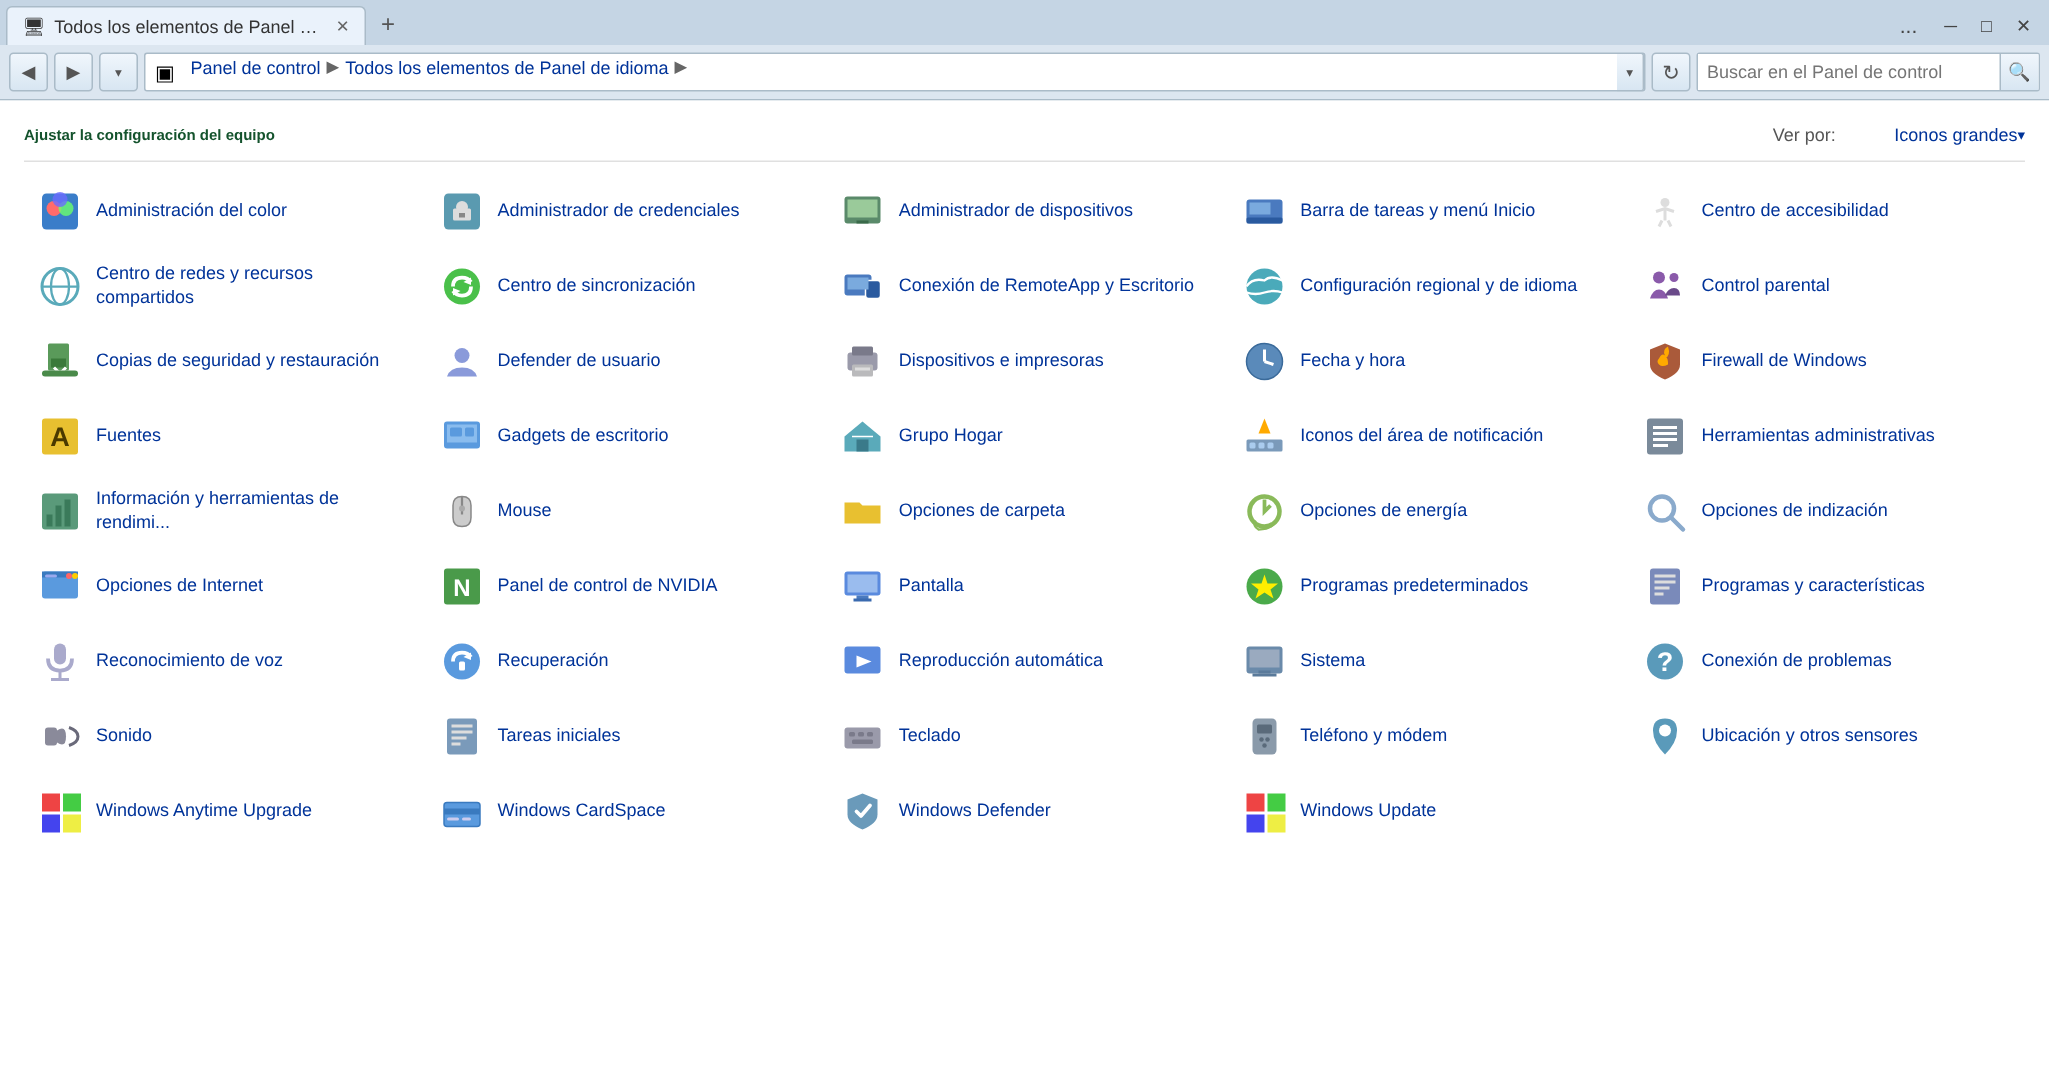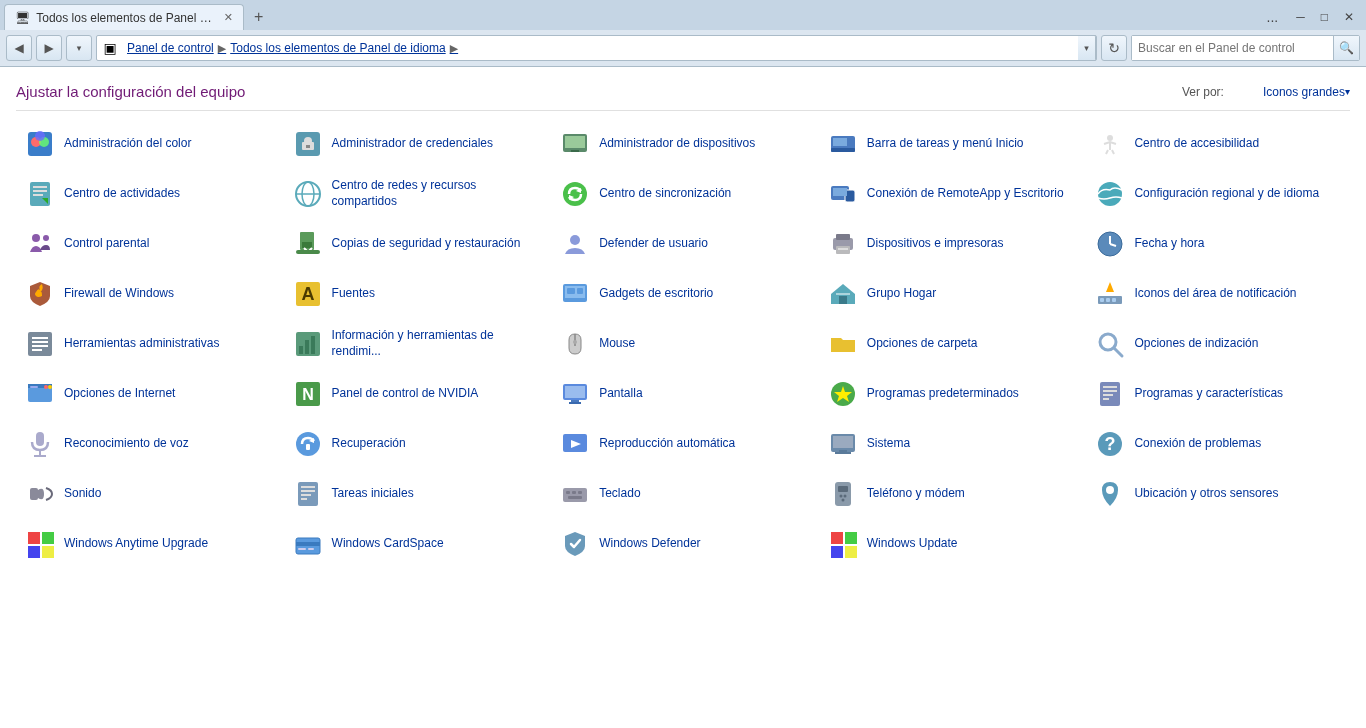--- a/index.html
+++ b/index.html
@@ -7,34 +7,34 @@
 
     
     .browser-chrome { background: #dce6f0; border-bottom: 1px solid #aabbc8; }
     .tab { display: flex; align-items: center; background: #eaf2fb; border: 1px solid #aabbc8; border-bottom: none; border-radius: 4px 4px 0 0; padding: 4px 10px; font-size: 12px; color: #333; height: 26px; min-width: 200px; max-width: 240px; gap: 6px; }
     .tab .tab-title { flex: 1; overflow: hidden; text-overflow: ellipsis; white-space: nowrap; }
     .tab .tab-close { cursor: pointer; color: #666; font-size: 11px; }
     .tab-new { background: none; border: none; margin-left: 4px; font-size: 16px; color: #555; cursor: pointer; padding: 2px 6px; }
 
     .nav-bar { display: flex; align-items: center; padding: 4px 6px; background: #dce6f0; gap: 4px; height: 36px; }
     .nav-btn { background: linear-gradient(to bottom, #f0f6fc, #d8e6f2); border: 1px solid #aabbc8; border-radius: 3px; width: 26px; height: 26px; display: flex; align-items: center; justify-content: center; cursor: pointer; font-size: 12px; color: #555; }
-    .breadcrumb-bar { flex: 1; display: flex; align-items: center; background: #fff; border: 1px solid #aabbc8; border-radius: 2px; height: 20px; padding: 0 6px; font-size: 12px; color: #003399; gap: 4px; overflow: hidden; text-decoration: underline; }
+    .breadcrumb-bar { flex: 1; display: flex; background: #fff; border: 1px solid #aabbc8; border-radius: 2px; height: 20px; padding: 0 6px; font-size: 12px; color: #003399; gap: 4px; overflow: hidden; }
     .breadcrumb-bar span { color: #555; }
     .breadcrumb-bar a { color: #003399; text-decoration: none; cursor: pointer; }
     .breadcrumb-bar .sep { color: #666; font-size: 11px; }
     .breadcrumb-dropdown { background: linear-gradient(to bottom, #f0f6fc, #d8e6f2); border: 1px solid #aabbc8; border-left: none; border-radius: 0 2px 2px 0; width: 18px; height: 26px; display: flex; align-items: center; justify-content: center; cursor: pointer; font-size: 9px; color: #555; }
     .refresh-btn { background: linear-gradient(to bottom, #f0f6fc, #d8e6f2); border: 1px solid #aabbc8; border-radius: 3px; width: 26px; height: 26px; display: flex; align-items: center; justify-content: center; cursor: pointer; font-size: 14px; color: #555; }
     .search-bar { display: flex; align-items: center; background: #fff; border: 1px solid #aabbc8; border-radius: 2px; height: 26px; width: 229px; }
     .search-input { flex: 1; border: none; outline: none; font-size: 12px; color: #aaa; padding: 0 6px; height: 100%; }
     .search-btn { width: 26px; height: 100%; background: linear-gradient(to bottom, #f0f6fc, #d8e6f2); border: none; border-left: 1px solid #aabbc8; cursor: pointer; font-size: 12px; color: #555; display: flex; align-items: center; justify-content: center; }
 
     
     .main-content { background: #fff; padding: 8px 16px; }
     .page-header { display: flex; align-items: center; justify-content: space-between; padding: 8px 0 10px 0; border-bottom: 1px solid #e0e0e0; margin-bottom: 10px; }
-    .page-title { font-size: 15px; color: #701a75; font-weight: normal; }
+    .page-title { font-size: 10px; color: #14532d; font-weight: bold; }
     .view-by { display: flex; align-items: center; font-size: 12px; color: #555; gap: 0; }
     .view-by-label { color: #555; }
     .view-by-value { color: #003399; cursor: pointer; margin-left: 39px; }
     .view-by-arrow { color: #003399; font-size: 10px; }
 
     
     .items-grid { display: grid; grid-template-columns: repeat(5, 1fr); gap: 4px; }
     .control-item { display: flex; align-items: center; gap: 8px; padding: 7px 8px; cursor: pointer; border-radius: 2px; }
     .item-icon { width: 32px; height: 32px; flex-shrink: 0; display: flex; align-items: center; justify-content: center; }
     .item-icon svg, .item-icon canvas { width: 32px; height: 32px; }
@@ -144,32 +144,20 @@
             <path d="M10 16 L16 14 L22 16" stroke="#ddd" stroke-width="2" fill="none"></path>
             <path d="M16 14 L16 22" stroke="#ddd" stroke-width="2"></path>
             <path d="M12 26 L14 22 M18 22 L20 26" stroke="#ddd" stroke-width="2" fill="none"></path>
           </svg>
     </div>
     <span class="item-label">Centro de accesibilidad</span>
   </div>
       <div class="control-item">
     <div class="item-icon">
       <svg viewBox="0 0 32 32" xmlns="http://www.w3.org/2000/svg">
-            <rect x="6" y="4" width="20" height="24" rx="2" fill="#5aaaba"></rect>
-            <rect x="9" y="8" width="14" height="2" fill="#ddd"></rect>
-            <rect x="9" y="12" width="14" height="2" fill="#ddd"></rect>
-            <rect x="9" y="16" width="10" height="2" fill="#ddd"></rect>
-            <path d="M18 20 L24 20 L24 26 L18 20Z" fill="#2aaa2a"></path>
-          </svg>
-    </div>
-    <span class="item-label">Centro de actividades</span>
-  </div>
-      <div class="control-item">
-    <div class="item-icon">
-      <svg viewBox="0 0 32 32" xmlns="http://www.w3.org/2000/svg">
             <circle cx="16" cy="16" r="12" fill="none" stroke="#5aaaba" stroke-width="2"></circle>
             <ellipse cx="16" cy="16" rx="6" ry="12" fill="none" stroke="#5aaaba" stroke-width="1.5"></ellipse>
             <line x1="4" y1="16" x2="28" y2="16" stroke="#5aaaba" stroke-width="1.5"></line>
           </svg>
     </div>
     <span class="item-label">Centro de redes y recursos compartidos</span>
   </div>
       <div class="control-item">
     <div class="item-icon">
       <svg viewBox="0 0 32 32" xmlns="http://www.w3.org/2000/svg">
@@ -342,20 +330,30 @@
     <div class="item-icon">
       <svg viewBox="0 0 32 32" xmlns="http://www.w3.org/2000/svg">
             <path d="M4 10 L4 24 L28 24 L28 12 L16 12 L14 10 Z" fill="#e8c030"></path>
           </svg>
     </div>
     <span class="item-label">Opciones de carpeta</span>
   </div>
       <div class="control-item">
     <div class="item-icon">
       <svg viewBox="0 0 32 32" xmlns="http://www.w3.org/2000/svg">
+            <circle cx="16" cy="16" r="10" fill="none" stroke="#8aba5a" stroke-width="3"></circle>
+            <path d="M16 8 L16 16 L20 12" stroke="#8aba5a" stroke-width="2.5" fill="none"></path>
+            <path d="M10 22 Q8 26 12 28 Q20 28 22 24" stroke="#8aba5a" stroke-width="1.5" fill="none"></path>
+          </svg>
+    </div>
+    <span class="item-label">Opciones de energía</span>
+  </div>
+      <div class="control-item">
+    <div class="item-icon">
+      <svg viewBox="0 0 32 32" xmlns="http://www.w3.org/2000/svg">
             <circle cx="14" cy="14" r="8" fill="none" stroke="#8aaacc" stroke-width="3"></circle>
             <line x1="20" y1="20" x2="28" y2="28" stroke="#8aaacc" stroke-width="3" stroke-linecap="round"></line>
           </svg>
     </div>
     <span class="item-label">Opciones de indización</span>
   </div>
       <div class="control-item">
     <div class="item-icon">
       <svg viewBox="0 0 32 32" xmlns="http://www.w3.org/2000/svg">
             <rect x="4" y="6" width="24" height="18" rx="2" fill="#5a9ade"></rect>

